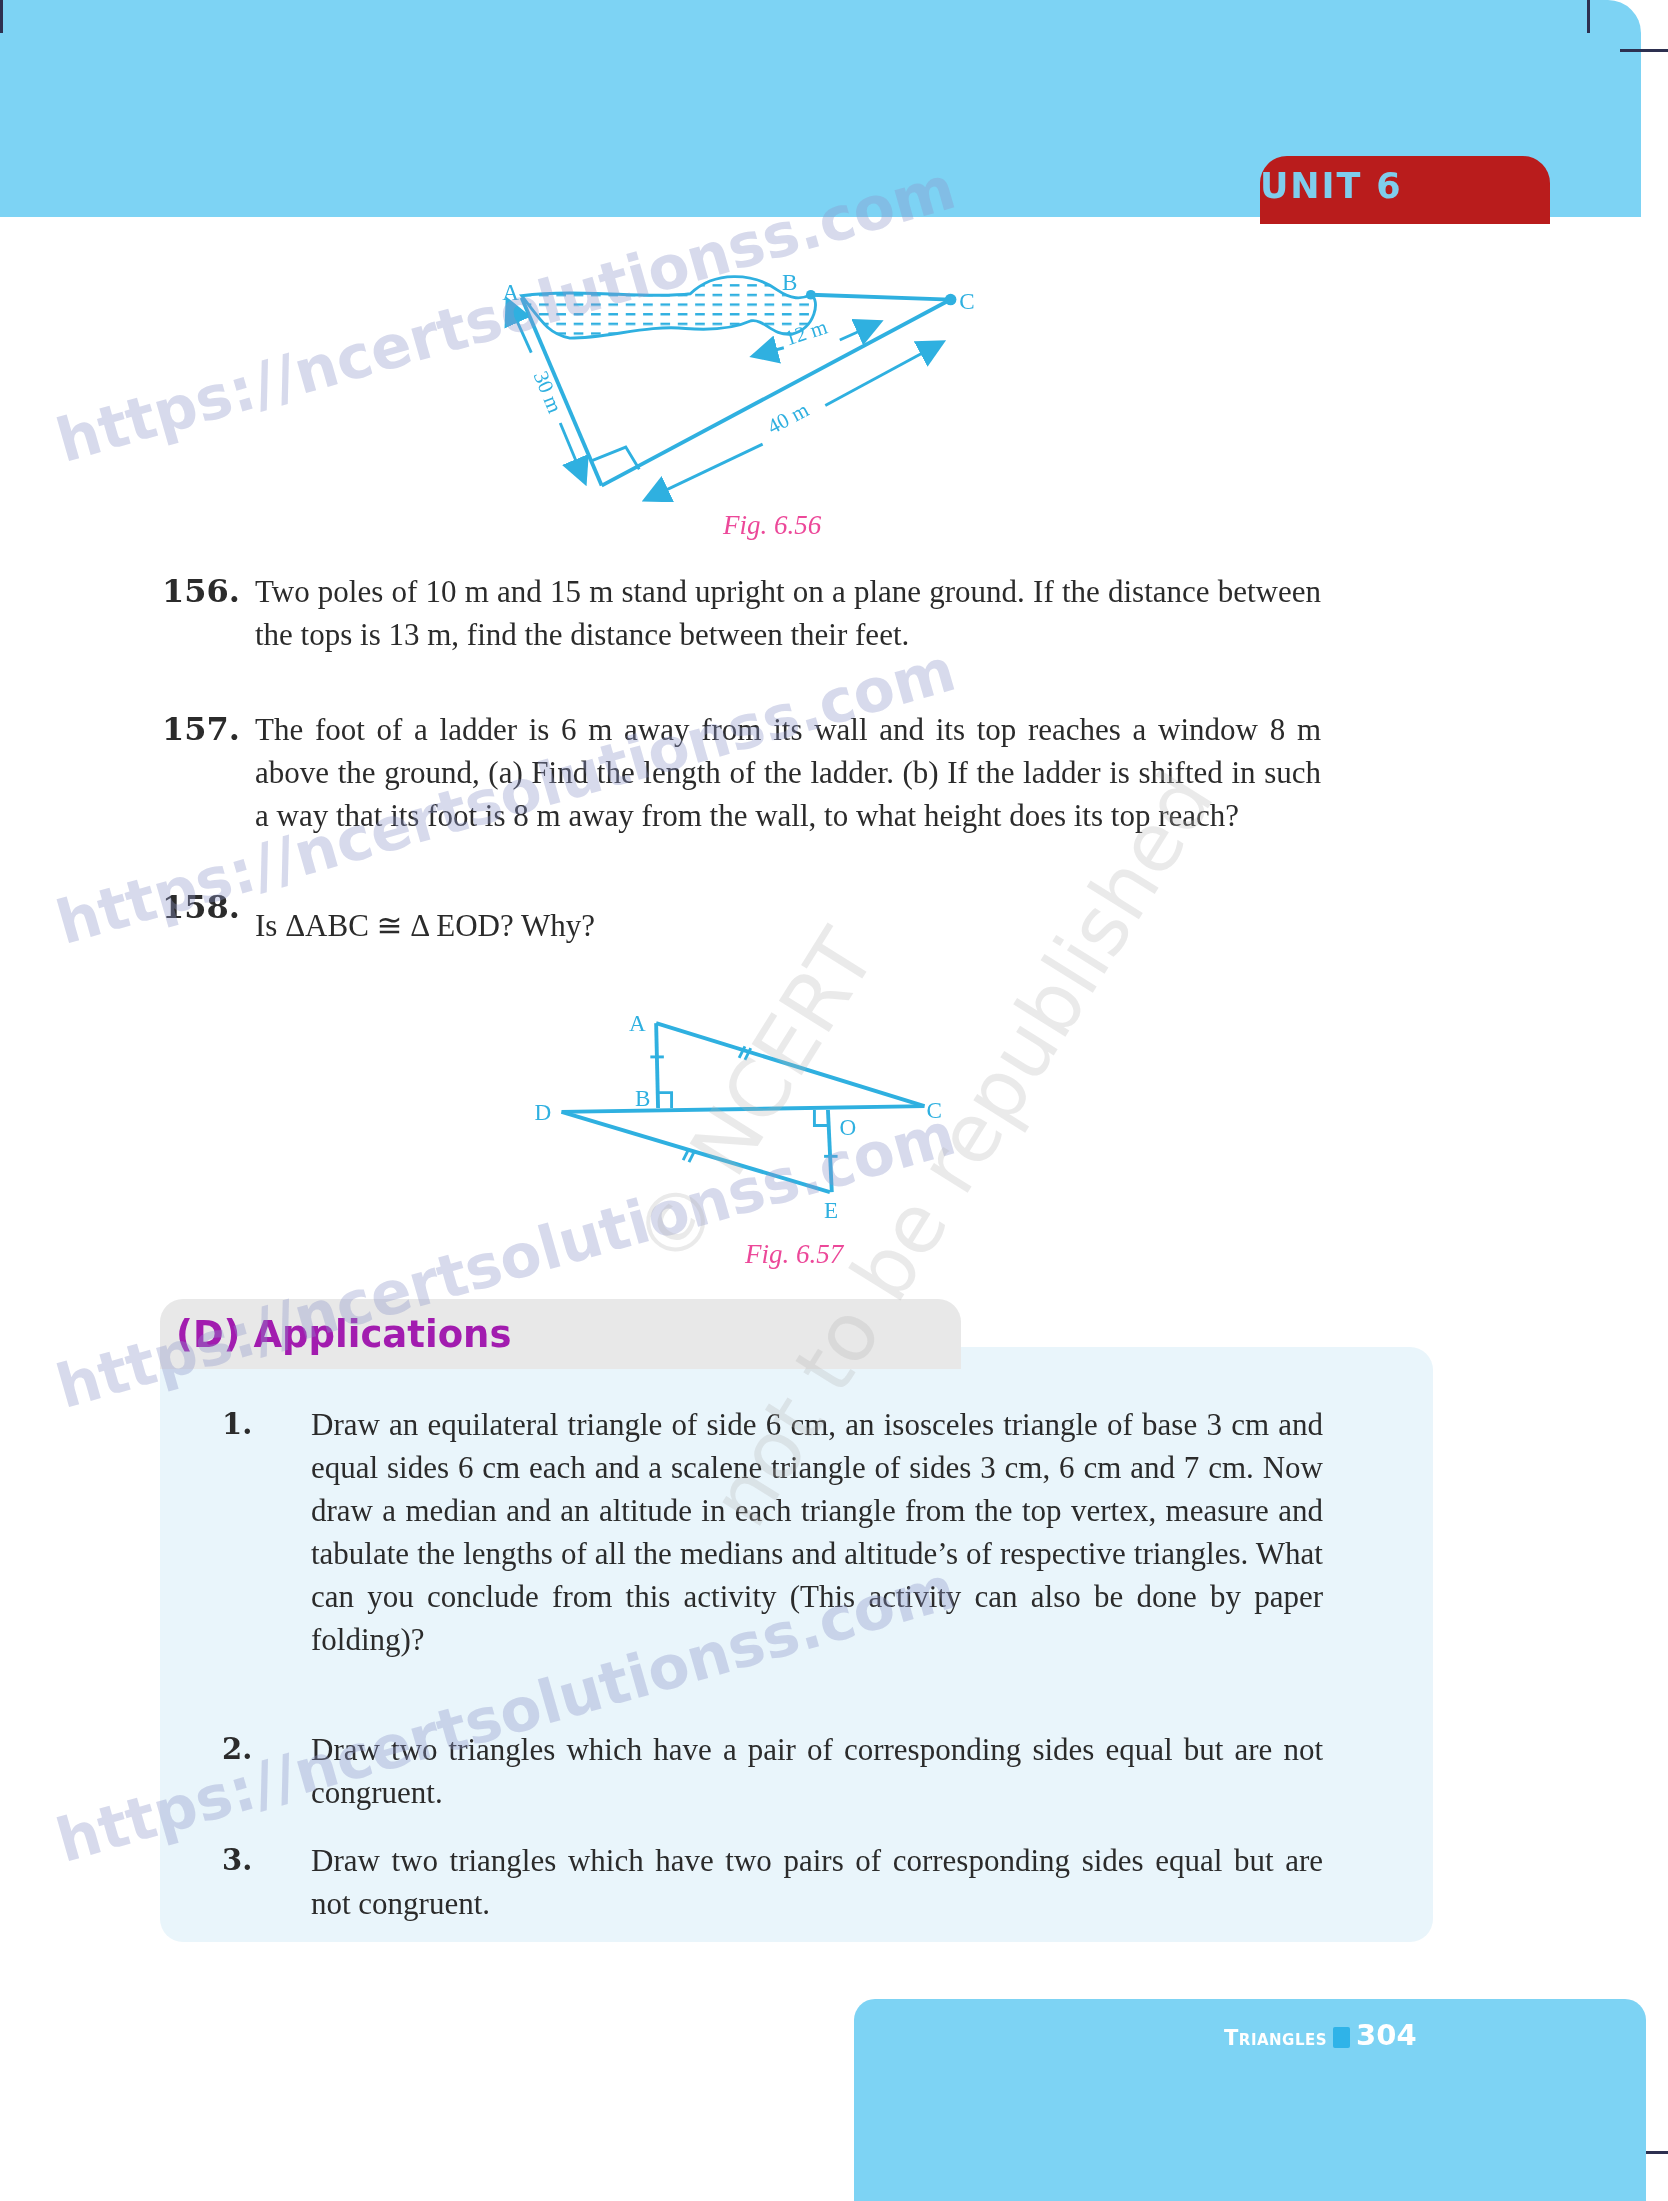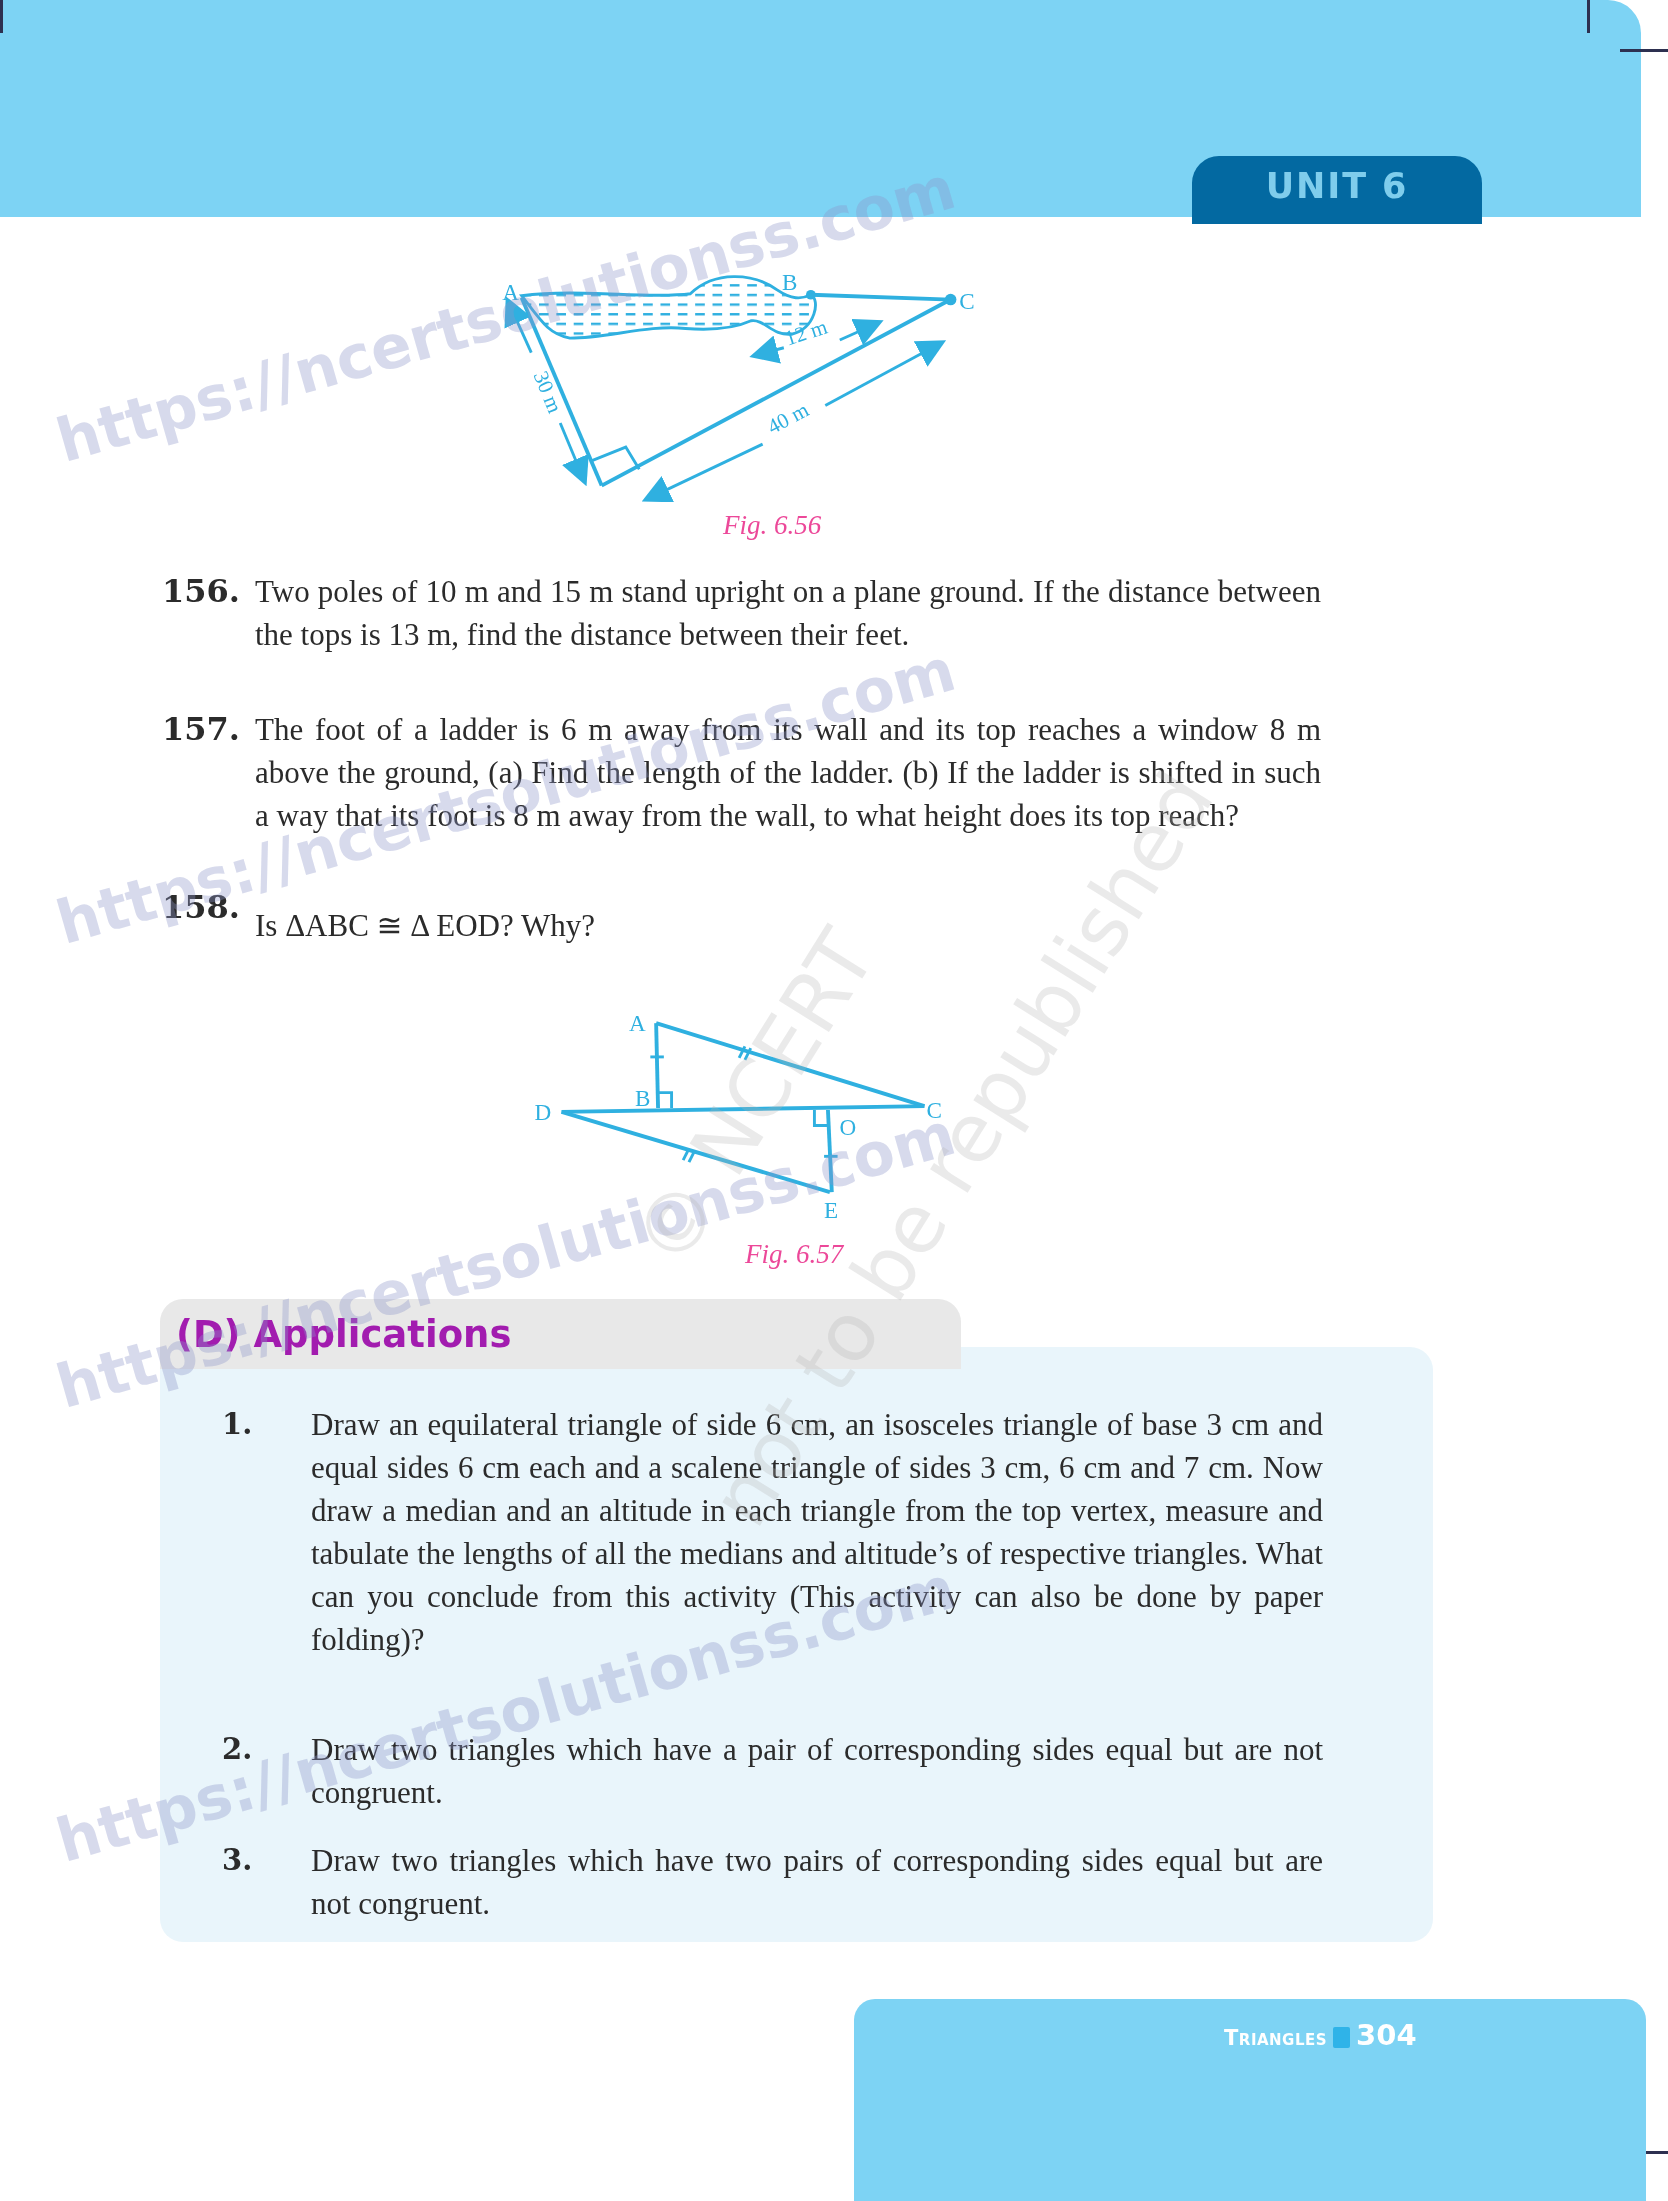--- a/index.html
+++ b/index.html
@@ -1,21 +1,21 @@
 <!DOCTYPE html>
 <html><head>
 <meta charset="utf-8">
 <style>
   html, body { margin:0; padding:0; }
   body { width:1668px; height:2201px; position:relative; background:#ffffff; overflow:hidden;
          font-family:"DejaVu Serif", "Liberation Serif", serif; color:#2b2b2b; }
   .top-band { position:absolute; left:0; top:0; width:1641px; height:217px; background:#7dd3f4;
               border-top-right-radius:33px; }
-  .unit-tab { position:absolute; left:1192px; top:156px; width:290px; height:68px; background:#0369a1;
-              border-top-left-radius:27px; border-top-right-radius:27px; text-align:center; }
+  .unit-tab { position:absolute; left:1260px; top:156px; width:290px; height:68px; background:#b91c1c;
+              border-top-left-radius:27px; border-top-right-radius:27px; }
   .unit-tab span { display:inline-block; margin-top:9.7px; font-family:"DejaVu Sans", sans-serif;
               font-weight:bold; font-size:35px; color:#7fcdec; letter-spacing:1.9px; }
   .crop { position:absolute; background:#2d3050; }
   .fig { position:absolute; }
   .caption { position:absolute; font-style:italic; font-size:27px; color:#ec4899; font-family:"Liberation Serif", serif;margin-left:47px; }
   .q { position:absolute; left:162px; width:1159px; font-size:31px; line-height:43px; font-family:"Liberation Serif", serif; }
   .q .num { position:absolute; left:0; font-weight:bold; font-family:"DejaVu Serif", serif; font-size:32px; }
   .q .txt { margin-left:93px; text-align:justify; }
   .app-header { position:absolute; left:160px; top:1299px; width:801px; height:70px; background:#e8e8e8;
                 border-top-left-radius:23px; border-top-right-radius:23px; }

